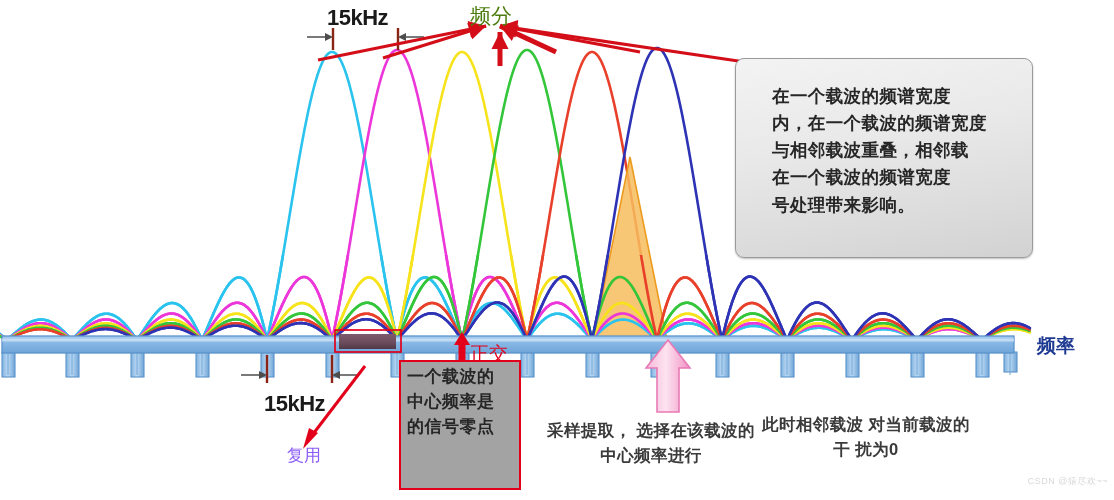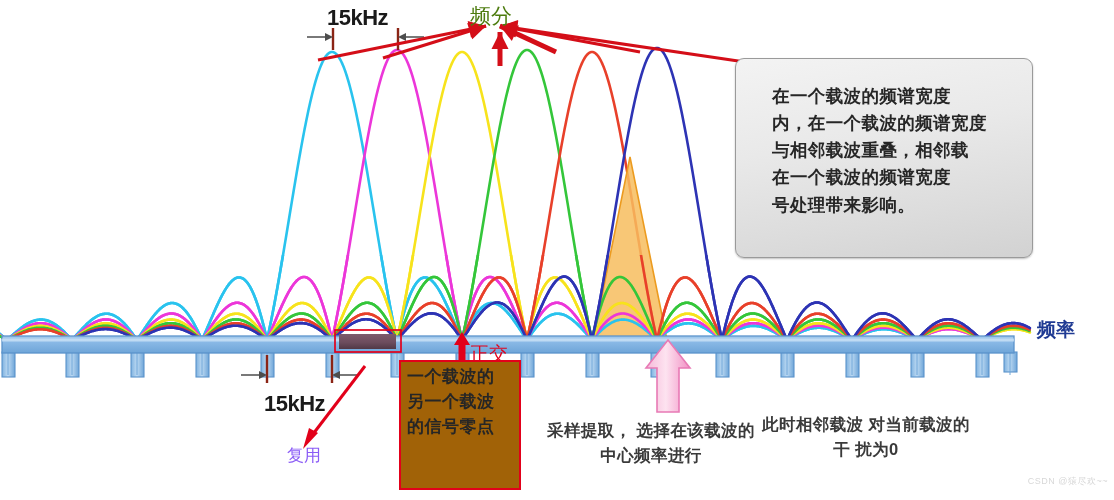--- a/index.html
+++ b/index.html
@@ -50,21 +50,21 @@
     line-height:1.55;
     color:#262626;
     letter-spacing:0.4px;
   }
 
   
   .redbox{
     position:absolute;
     left:399px;top:360px;width:122px;height:130px;
     border:2px solid #e2001a;
-    background:#a16207;
+    background:#a3a3a3;
     box-sizing:border-box;
     padding:3px 4px 0 6px;
   }
   .redbox p{
     margin:0;font-size:17px;font-weight:bold;color:#262626;
     line-height:1.46;letter-spacing:0.5px;
   }
 
   .caption{
     position:absolute;text-align:center;
@@ -273,33 +273,33 @@
   <div class="txt lbl-15k" style="left:327px;top:5px;">15kHz</div>
 
   <div class="txt lbl-15k" style="left:264px;top:391px;">15kHz</div>
 
   <div class="txt lbl-pindian" style="left:470px;top:2px;">频分</div>
 
   <div class="txt lbl-zhengjiao" style="left:470px;top:341px;">正交</div>
 
   <div class="txt lbl-fuyong" style="left:287px;top:444px;">复用</div>
 
-  <div class="txt lbl-pinlv" style="left:1037px;top:317px;">频率</div>
+  <div class="txt lbl-pinlv" style="left:1037px;top:333px;">频率</div>
 
   <div class="panel">
     <p>在一个载波的频谱宽度</p>
     <p>内，在一个载波的频谱宽度</p>
     <p>与相邻载波重叠，相邻载</p>
     <p>在一个载波的频谱宽度</p>
     <p>号处理带来影响。</p>
   </div>
 
   <div class="redbox">
     <p>一个载波的</p>
-    <p>另一个载波</p>
+    <p>中心频率是</p>
     <p>的信号零点</p>
   </div>
 
   <div class="caption" id="cap-sample">采样提取，
 选择在该载波的
 中心频率进行</div>
 
   <div class="caption" id="cap-interf">此时相邻载波
 对当前载波的干
 扰为0</div>

